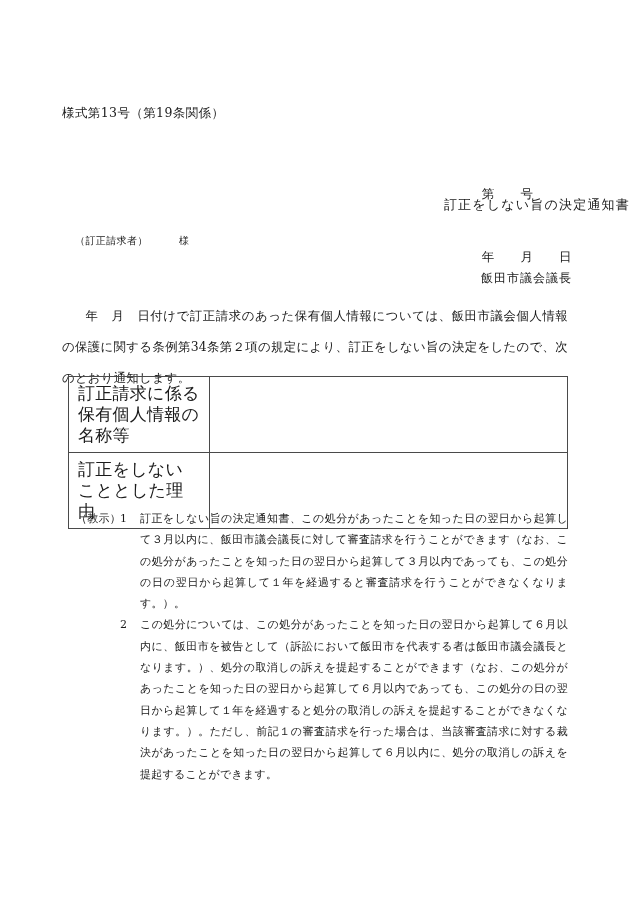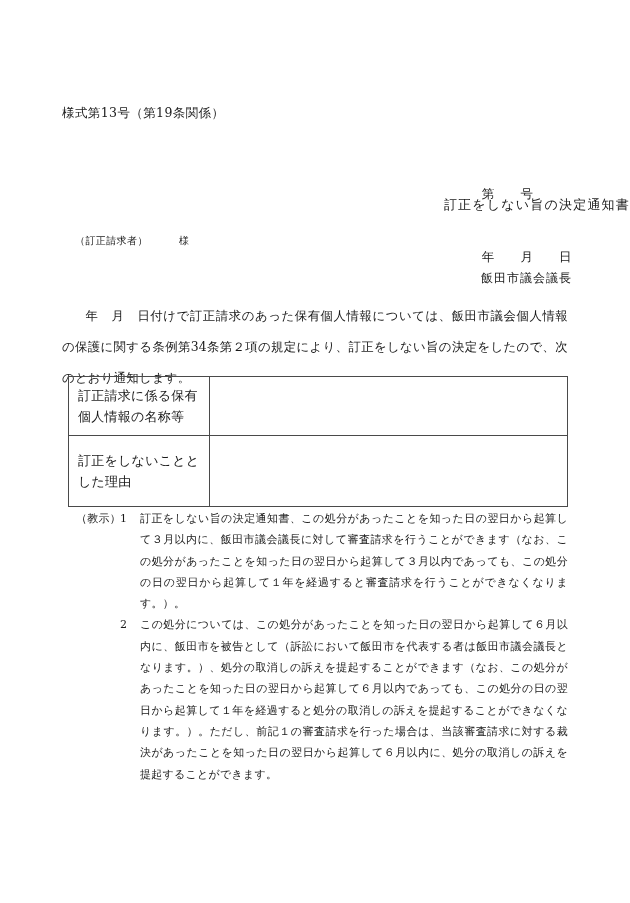--- a/index.html
+++ b/index.html
@@ -91,21 +91,21 @@
     position: absolute;
     left: 68px;
     top: 332px;
     width: 500px;
     border-collapse: collapse;
     table-layout: fixed;
   }
   .info-table td {
     border: 1px solid #4a4a4a;
     vertical-align: middle;
-    font-size: 13px;
+    font-size: 17px;
     line-height: 21px;
     letter-spacing: .25px;
     padding: 6px 9px;
   }
   .info-table td.label-cell {
     width: 122px;
   }
   .info-table td.value-cell {
     width: auto;
   }

